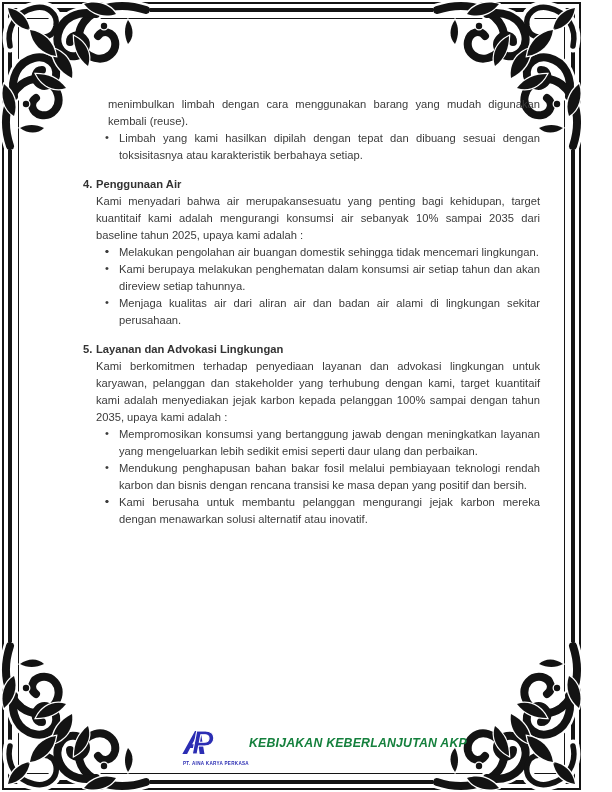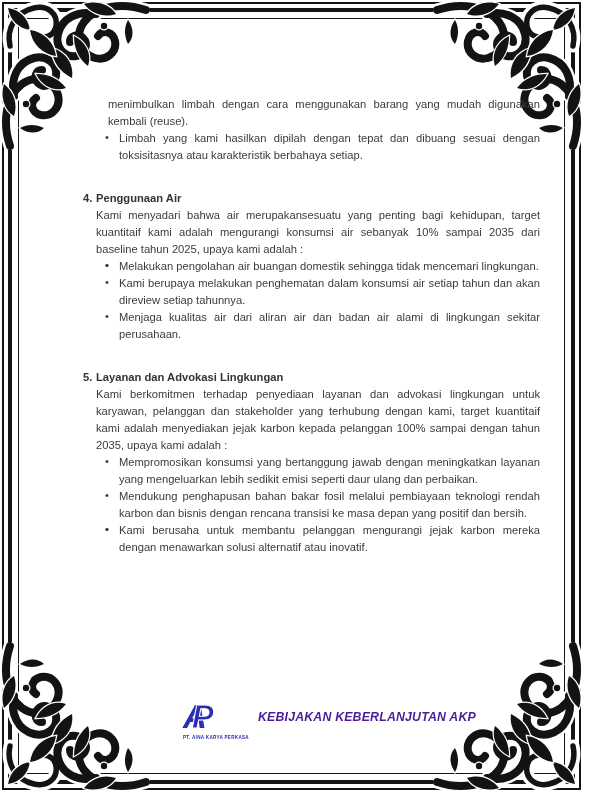--- a/index.html
+++ b/index.html
@@ -25,31 +25,31 @@
   
   .content {
     position:absolute; left:83px; top:96px; width:457px;
     font-size:11.2px; line-height:17px; text-align:justify;
   }
   .para { margin:0 0 0 13px; }
   .cont-para { margin:0 0 0 25px; }
   .blist { list-style:none; margin:0 0 0 13px; padding:0; }
   .blist li { position:relative; padding-left:23px; text-align:justify; }
   .blist .mk { position:absolute; left:9px; top:-1px; }
-  .sec { margin-top:26px; }
+  .sec { margin-top:12px; }
   .sec5 { }
   .sec-head { font-weight:bold; color:#333; white-space:nowrap; }
   .sec-num { display:inline-block; width:13px; }
   
-  .footer { position:absolute; left:183px; top:700px; display:flex; align-items:center; gap:9px; }
+  .footer { position:absolute; left:183px; top:726px; display:flex; align-items:center; }
   .logo { display:flex; flex-direction:column; align-items:flex-start; }
   .logo-ap { font-style:italic; font-weight:800; font-size:33px; line-height:34px; color:#2b2db3; letter-spacing:-15px; padding-right:15px; }
   .logo-ap .lp { -webkit-text-stroke:1px #fff; }
   .logo-sub { font-size:4.6px; font-weight:bold; color:#2b2db3; letter-spacing:0.3px; white-space:nowrap; margin-top:1px; }
-  .footer-title { font-style:italic; font-weight:bold; font-size:12.3px; color:#4c1d95; letter-spacing:0.2px; white-space:nowrap; margin-top:-6px; }
+  .footer-title { font-style:italic; font-weight:bold; font-size:12.3px; color:#15803d; letter-spacing:0.2px; white-space:nowrap; margin-top:-6px; }
 </style>
 </head>
 <body>
 
 <div class="page">
 
   <svg width="0" height="0" style="position:absolute" aria-hidden="true">
     <defs>
       <g id="orn">
         <path class="ow" d="M146,10 C122,2 96,6 84,22 C74,36 80,54 95,58 C107,61 117,52 115,41 C113,32 103,29 98,36"></path>

